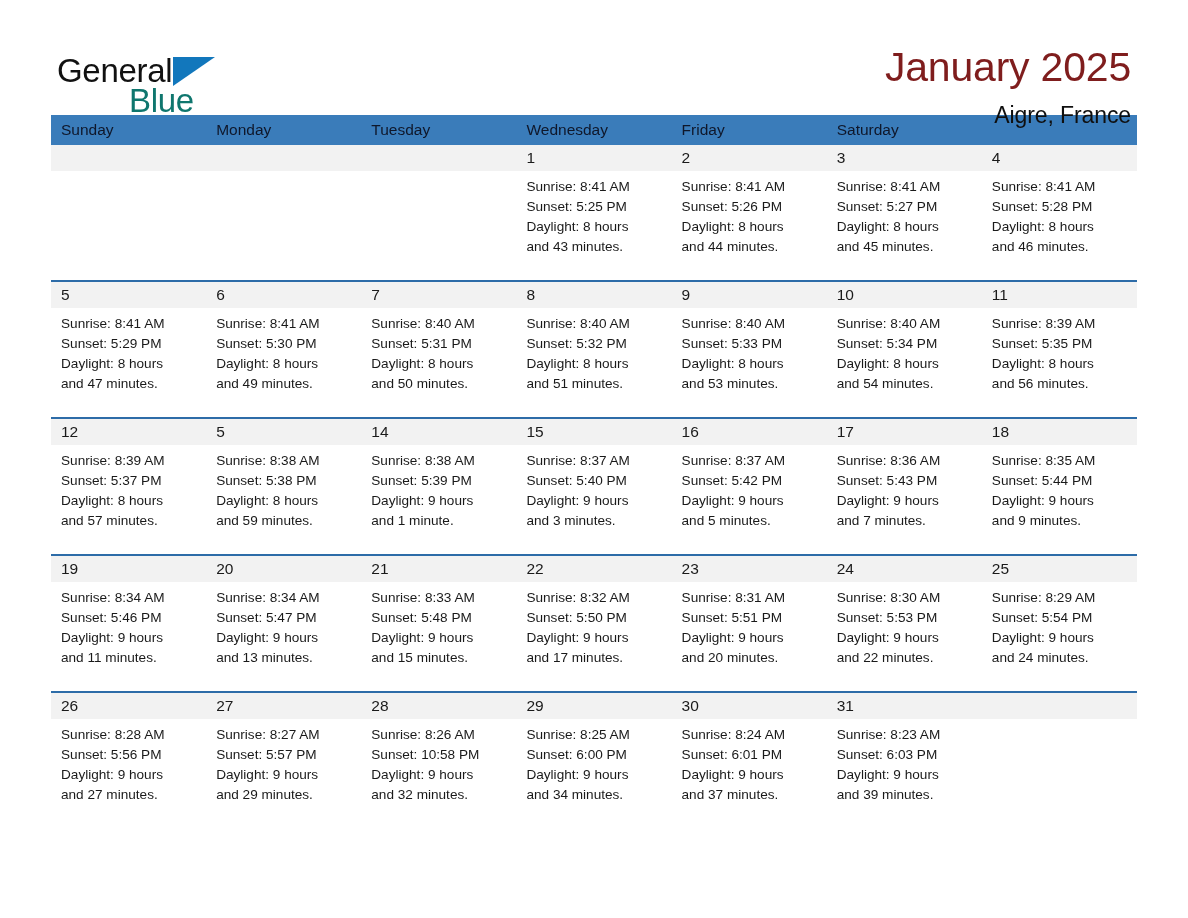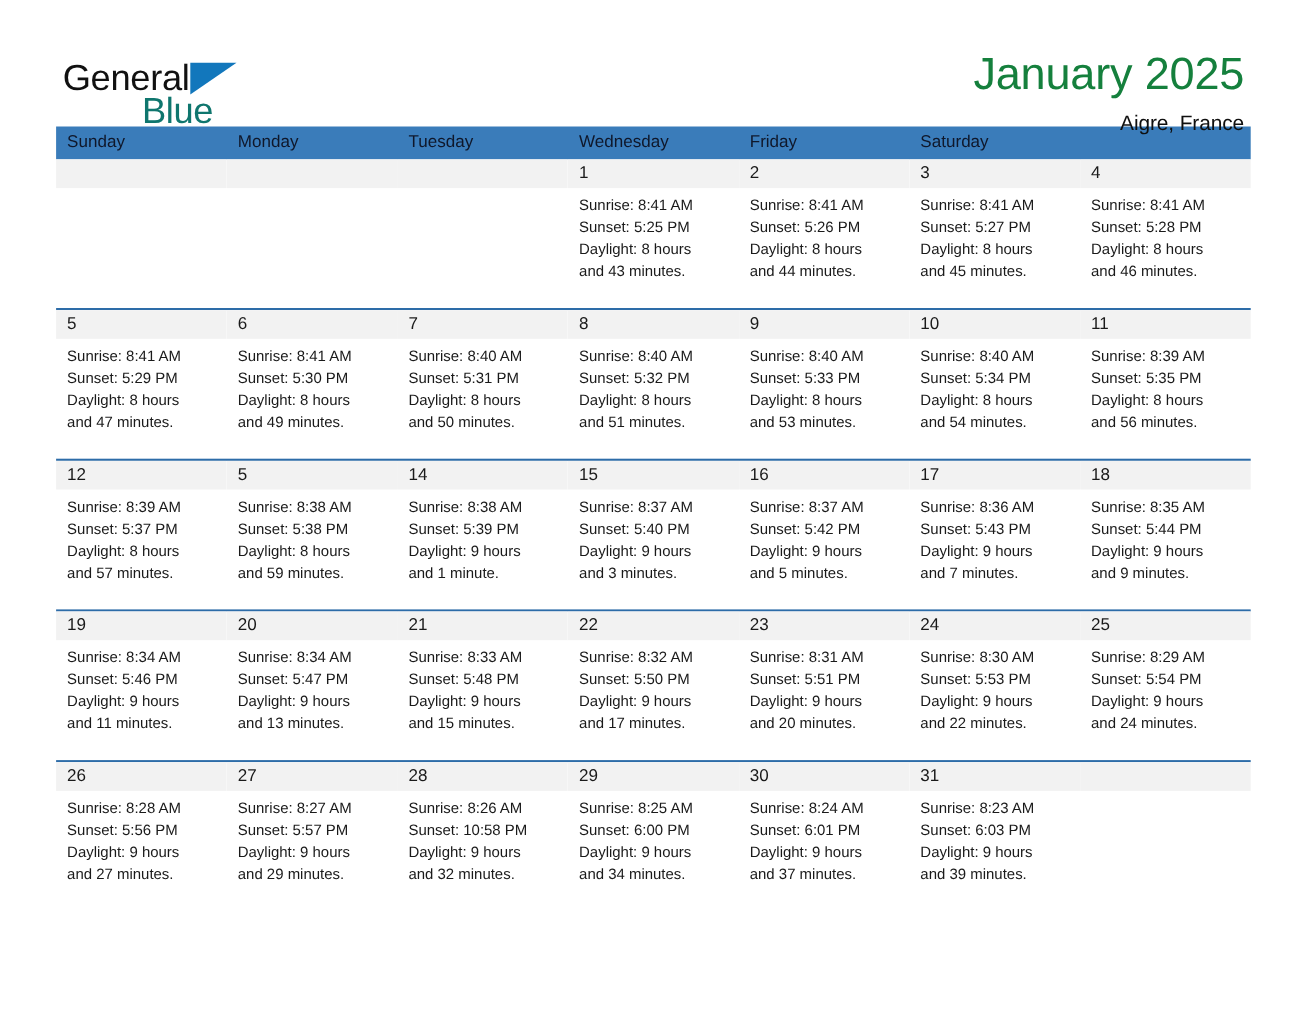--- a/index.html
+++ b/index.html
@@ -63,27 +63,27 @@
     letter-spacing: -0.3px;
     font-weight: 400;
   }
 
   .titles {
     text-align: right;
     padding-top: 2px;
   }
   .cal-title {
     font-size: 41px;
-    color: #15803d;
+    color: #7f1d1d;
     font-weight: 400;
     line-height: 1.15;
     letter-spacing: -0.2px;
   }
   .cal-subtitle {
-    font-size: 19px;
+    font-size: 23px;
     color: #0f0f0f;
     font-weight: 400;
     margin-top: 11px;
     letter-spacing: -0.1px;
   }
 
   
   .calendar {
     margin: 0 51px;
     width: 1086px;

